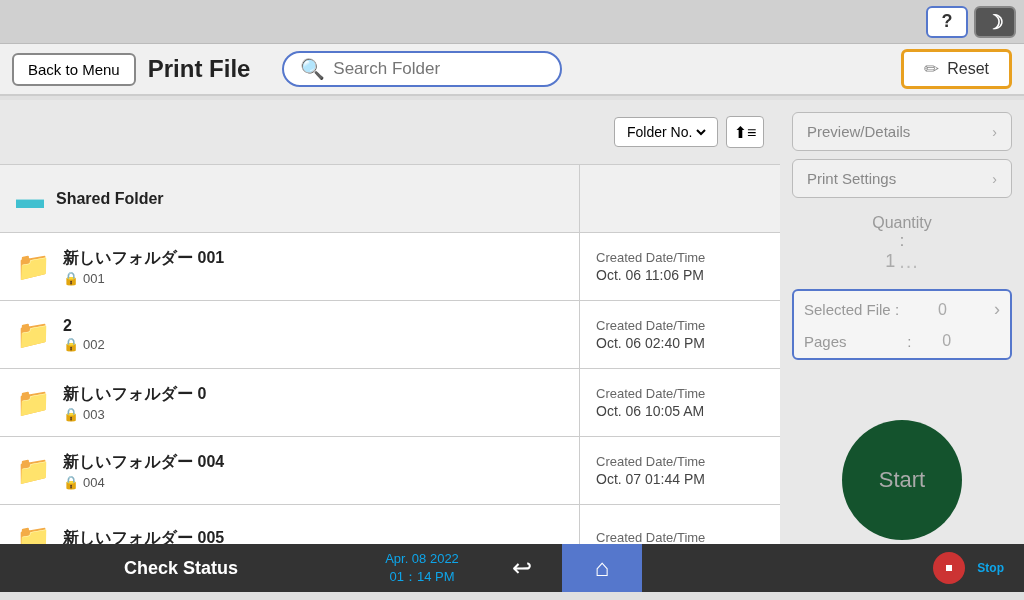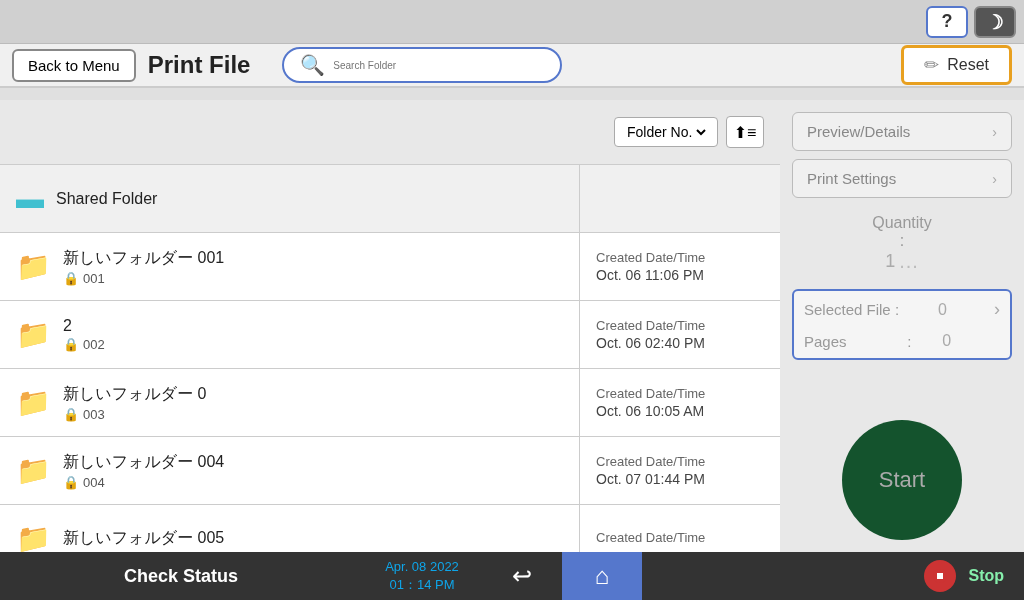--- a/index.html
+++ b/index.html
@@ -43,21 +43,21 @@
       border-color: #888;
       background: #555;
       color: #fff;
       font-size: 20px;
     }
 
     
     .header {
       position: absolute;
       top: 44px; left: 0; right: 0;
-      height: 44px;
+      height: 52px;
       background: #f0f0f0;
       display: flex;
       align-items: center;
       padding: 0 12px;
       gap: 12px;
       border-bottom: 2px solid #ccc;
     }
     .back-btn {
       border: 2px solid #888;
       border-radius: 6px;
@@ -84,21 +84,21 @@
       max-width: 280px;
       gap: 8px;
     }
     .search-icon-svg {
       color: #5577cc;
       font-size: 20px;
     }
     .search-input {
       border: none;
       outline: none;
-      font-size: 10px;
+      font-size: 17px;
       color: #444;
       background: transparent;
       flex: 1;
     }
     .reset-btn {
       margin-left: auto;
       border: 3px solid #e8a020;
       border-radius: 6px;
       background: #fff;
       padding: 6px 20px;
@@ -197,21 +197,21 @@
     .folder-icon.shared { color: #40c0d0; }
     .folder-icon.normal { color: #e0a020; }
 
     .item-info {
       display: flex;
       flex-direction: column;
       gap: 2px;
     }
     .item-name {
       font-size: 16px;
-      font-weight: 400;
+      font-weight: 700;
       color: #222;
     }
     .item-id {
       font-size: 13px;
       color: #555;
       display: flex;
       align-items: center;
       gap: 4px;
     }
     .lock-icon {
@@ -325,21 +325,21 @@
       cursor: pointer;
       align-self: center;
       display: flex;
       align-items: center;
       justify-content: center;
     }
 
     
     .bottom-bar {
       position: absolute;
-      bottom: 0; left: 0; right: 0;
+      bottom: 8px; left: 0; right: 0;
       height: 48px;
       background: #333;
       display: flex;
       align-items: center;
     }
     .bottom-check {
       flex: 1;
       text-align: center;
       font-size: 18px;
       color: #fff;
@@ -374,22 +374,22 @@
     }
     .bottom-right {
       flex: 1;
       display: flex;
       align-items: center;
       justify-content: flex-end;
       padding-right: 20px;
       gap: 12px;
     }
     .bottom-stop {
-      font-size: 16px;
-      color: #86efac;
+      font-size: 12px;
+      color: #0ea5e9;
       font-weight: bold;
       cursor: pointer;
     }
     .bottom-stop-icon {
       width: 32px;
       height: 32px;
       border-radius: 50%;
       background: #cc3333;
       display: flex;
       align-items: center;

